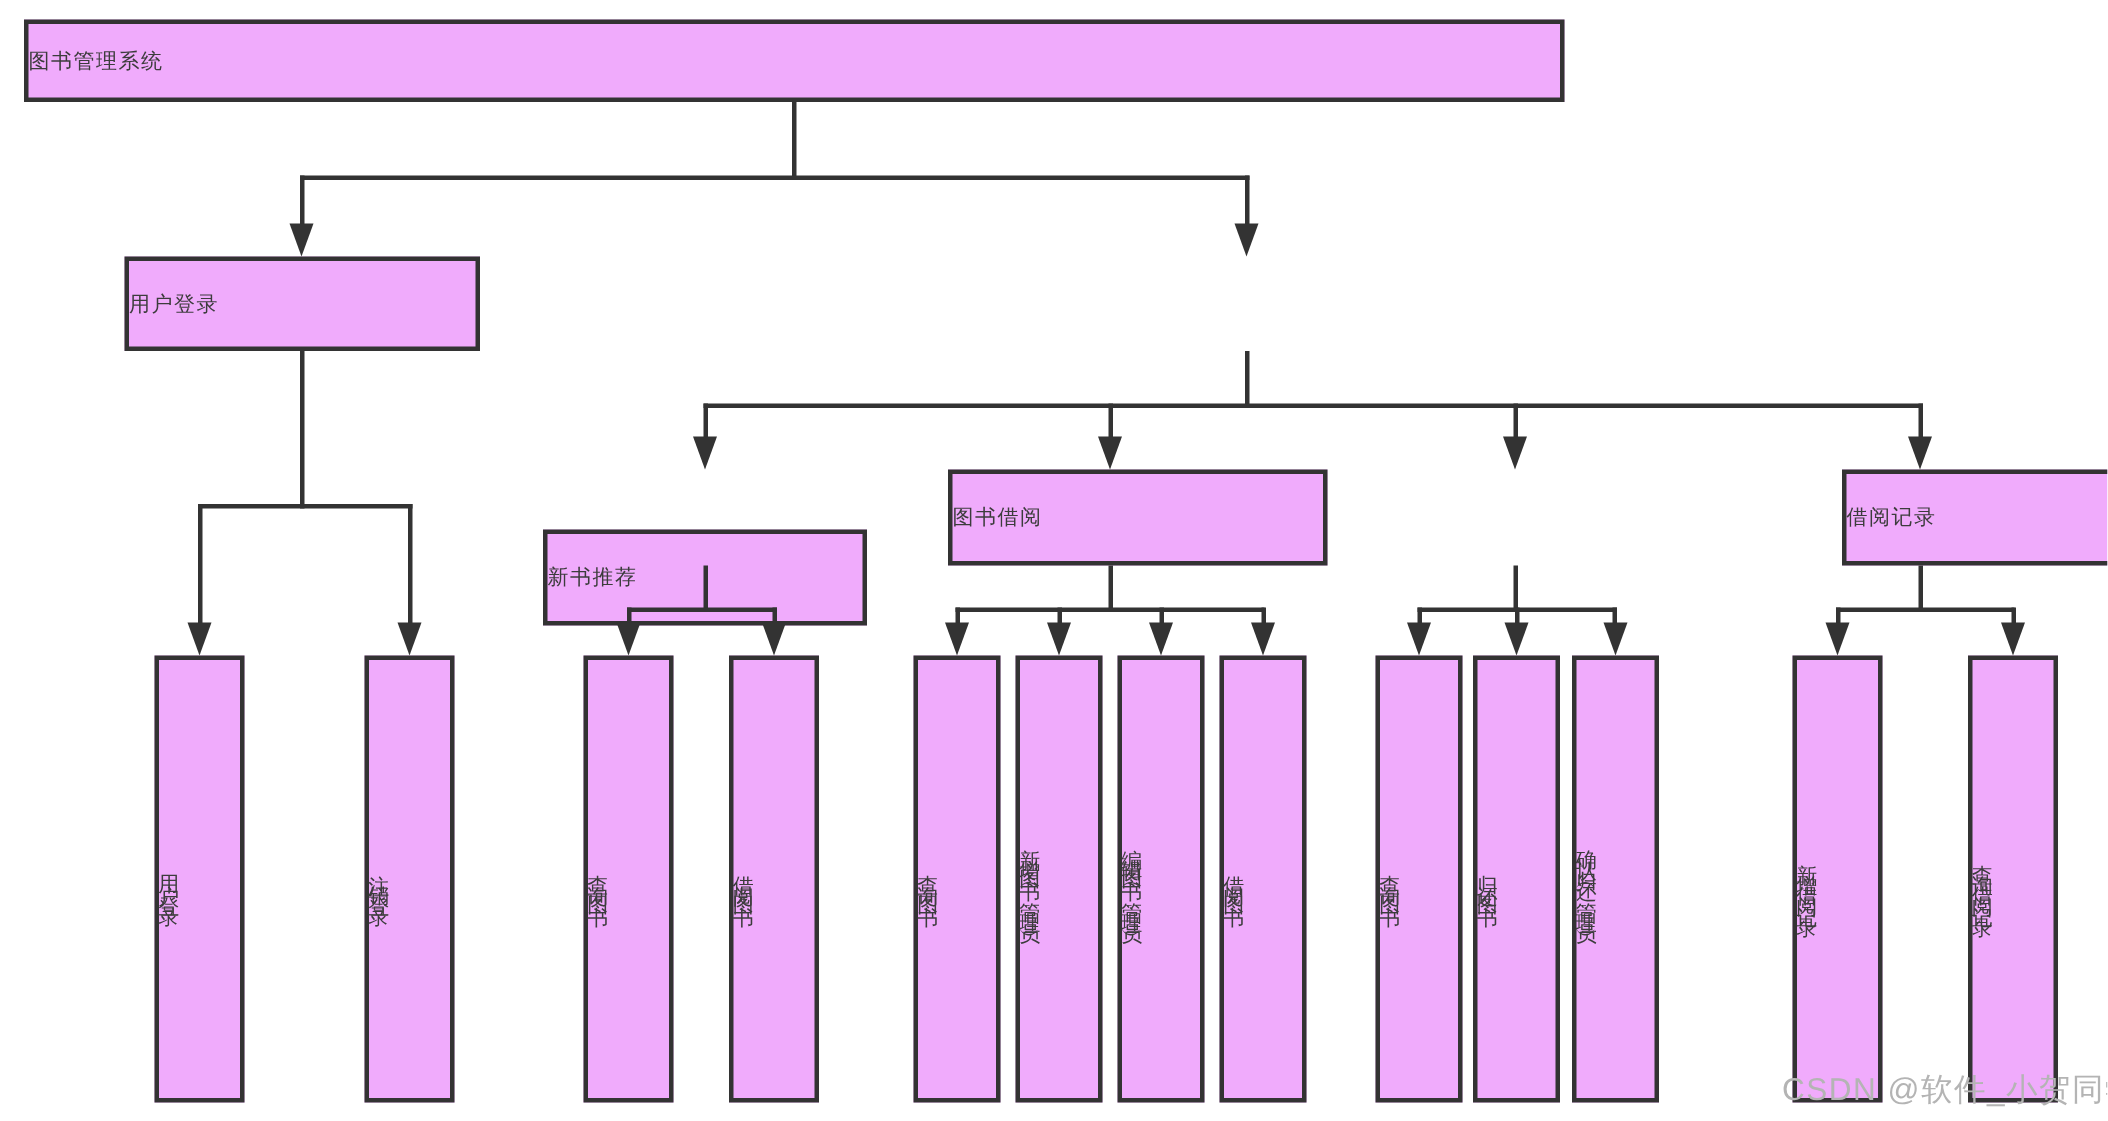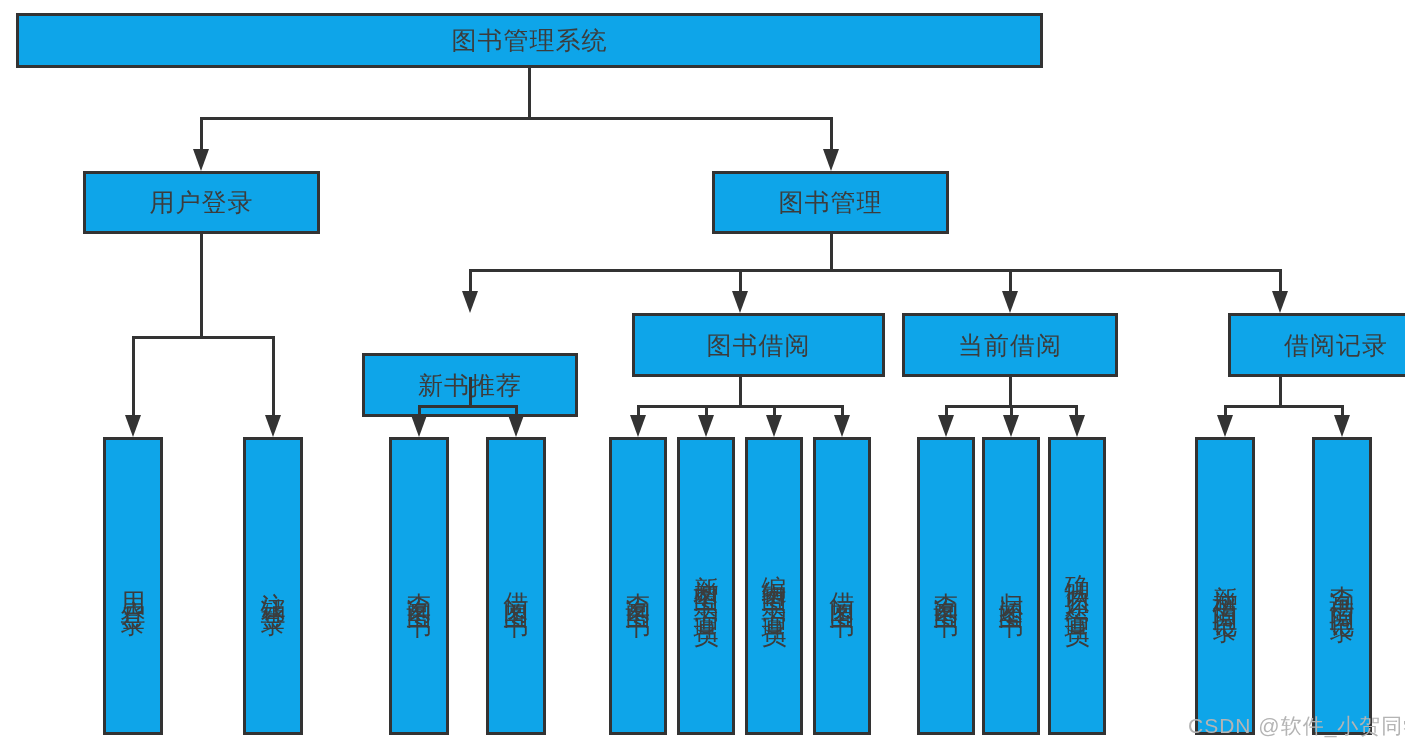--- a/index.html
+++ b/index.html
@@ -12,24 +12,24 @@
   body{font-family:"Liberation Sans","DejaVu Sans",sans-serif;}
   .canvas{
     position:relative;
     width:1405px;height:747px;
     background:#ffffff;
     overflow:hidden;
   }
   .box{
     position:absolute;
     border:3px solid var(--line);
-    background:#0ea5e9;
-    display:flex;align-items:center;justify-content:center;
+    background:#f0abfc;
+    display:flex;align-items:center;
     color:var(--text);
-    font-size:25px;
+    font-size:14px;
     letter-spacing:1px;
   }
   .box.v span{
     writing-mode:vertical-rl;
     text-orientation:mixed;
     letter-spacing:7px;
     line-height:1;
   }
   .hline,.vline{position:absolute;background:var(--line);}
   .hline{height:3px;}
@@ -55,35 +55,29 @@
 <div class="canvas">
 
   <div class="box" style="left:16px;top:13px;width:1027px;height:55px;">
     <span>图书管理系统</span>
   </div>
 
   <div class="box" style="left:83px;top:171px;width:237px;height:63px;">
     <span>用户登录</span>
   </div>
 
-  <div class="box" style="left:712px;top:171px;width:237px;height:63px;">
-    <span>图书管理</span>
-  </div>
 
   <div class="box" style="left:362px;top:313px;width:216px;height:64px;margin-top:40px;">
     <span>新书推荐</span>
   </div>
 
   <div class="box" style="left:632px;top:313px;width:253px;height:64px;">
     <span>图书借阅</span>
   </div>
 
-  <div class="box" style="left:902px;top:313px;width:216px;height:64px;">
-    <span>当前借阅</span>
-  </div>
 
   <div class="box" style="left:1228px;top:313px;width:216px;height:64px;">
     <span>借阅记录</span>
   </div>
 
   <div class="box v" style="left:103px;top:437px;width:60px;height:298px;">
     <span>用户登录</span>
   </div>
   <div class="box v" style="left:243px;top:437px;width:60px;height:298px;">
     <span>注销登录</span>

